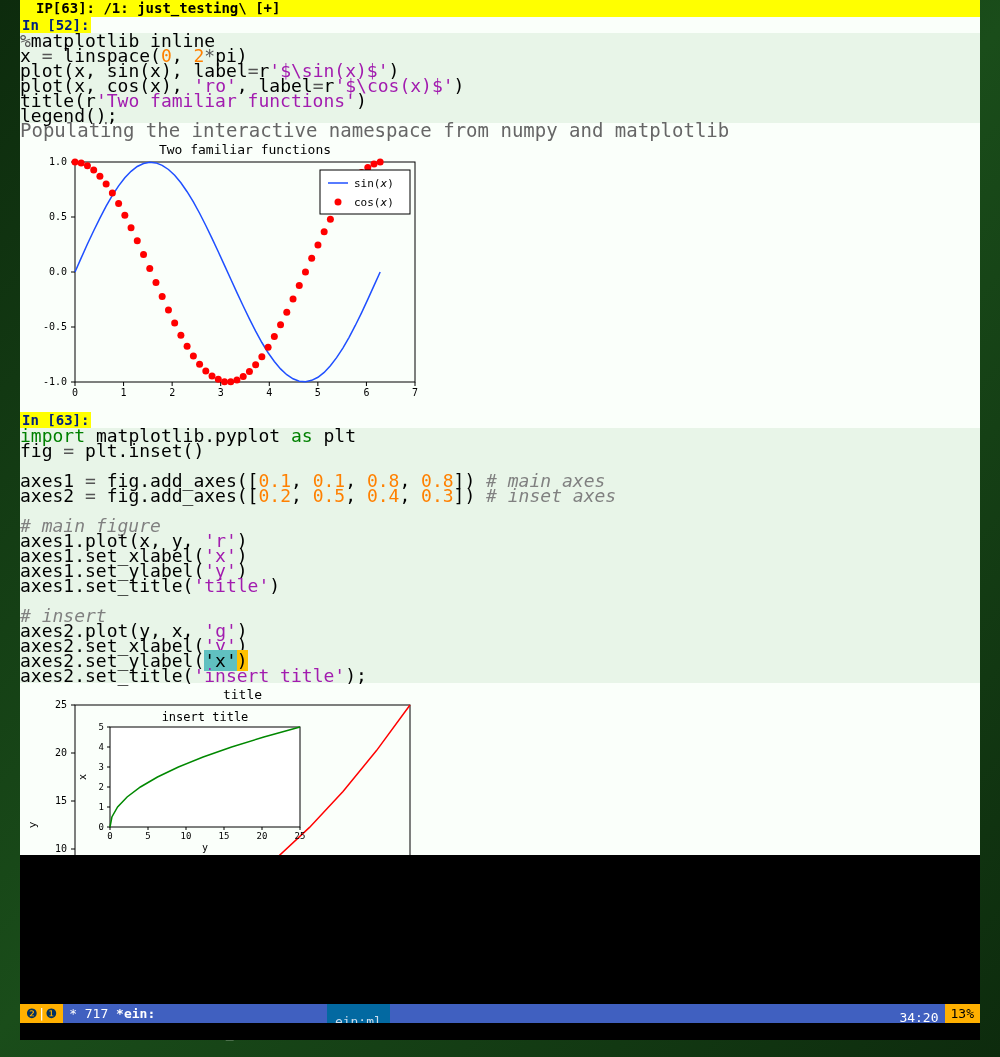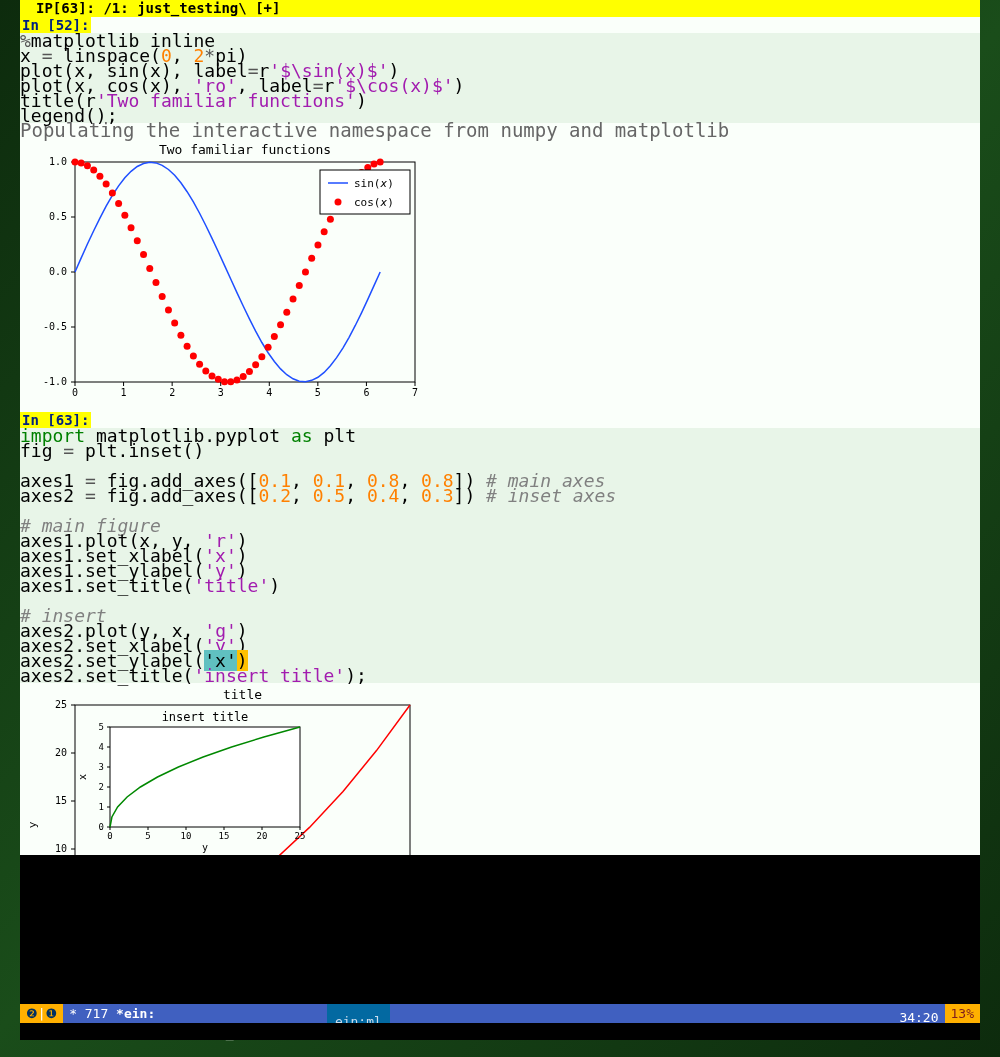--- a/index.html
+++ b/index.html
@@ -18,21 +18,21 @@
 .codecell .cur{background:#60c0c0;color:#000}
 .codecell .cur2{background:#ffc000}
 .output{white-space:pre;line-height:15px;font-size:19px;color:#666}
 .chartbox{position:relative;margin:4px 0 10px 0}
 svg{display:block}
 .statusbar{position:absolute;bottom:17px;left:0;right:0;height:19px;background:#4060c0;color:#fff;line-height:19px;display:flex;font-size:13px}
 .sb-l{background:#ffb000;color:#003060;padding:0 6px;font-weight:normal}
 .sb-m{flex:1;padding:0 6px}
 .sb-mode{background:#0369a1;padding:8px 8px;color:#cde}
 .sb-r{padding:4px 6px}
-.sb-rr{background:#ffb000;color:#7f1d1d;padding:0 6px}
+.sb-rr{background:#ffb000;color:#000000;padding:0 6px}
 .bold{font-weight:bold}
 .minibuf{position:absolute;bottom:0;left:0;right:0;height:17px;background:#000}
 </style>
 </head>
 <body>
 <div class="bg">
 <div class="main">
 <div class="titlebar"><span>IP[63]: /1: just_testing\  [+]</span></div>
 
 <div class="notebook">

